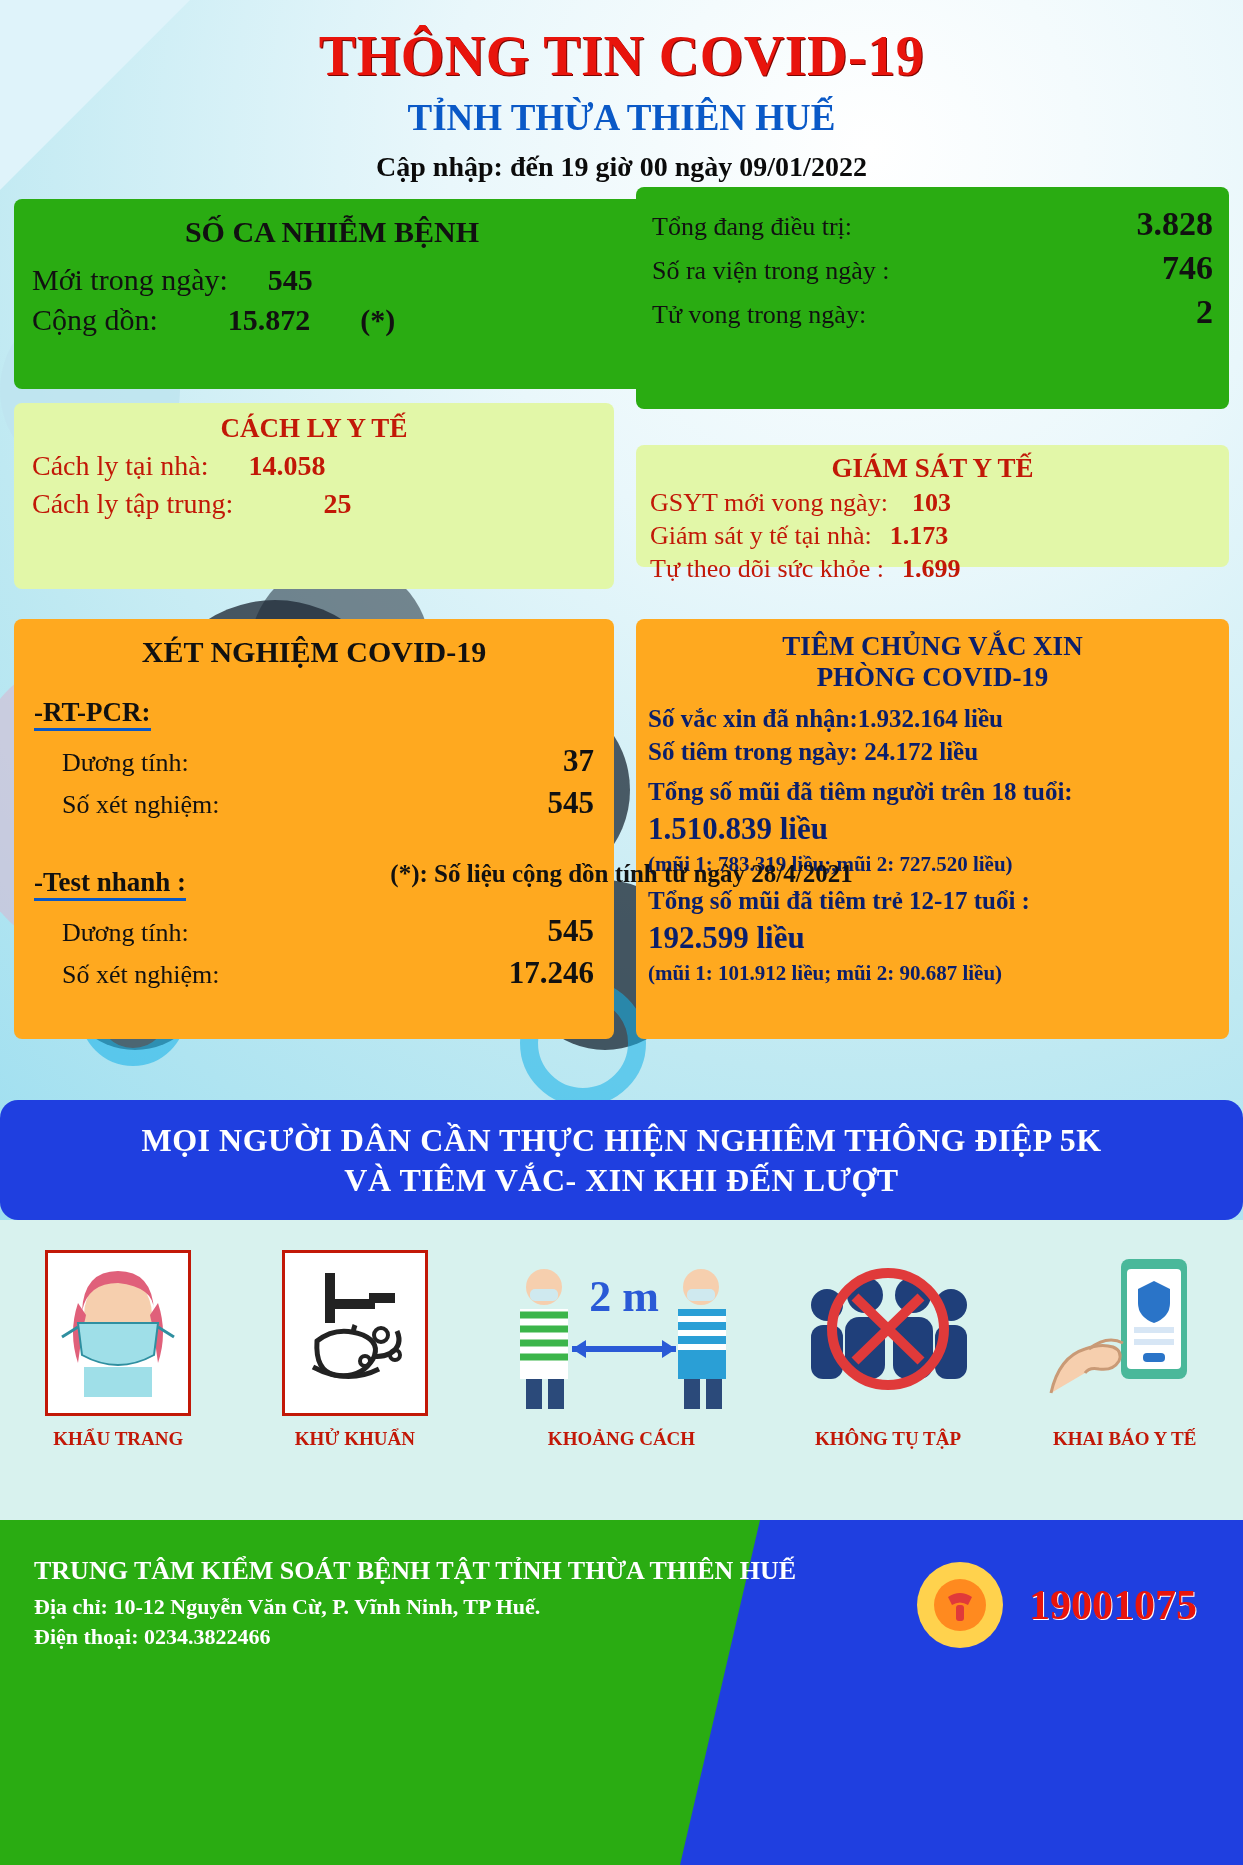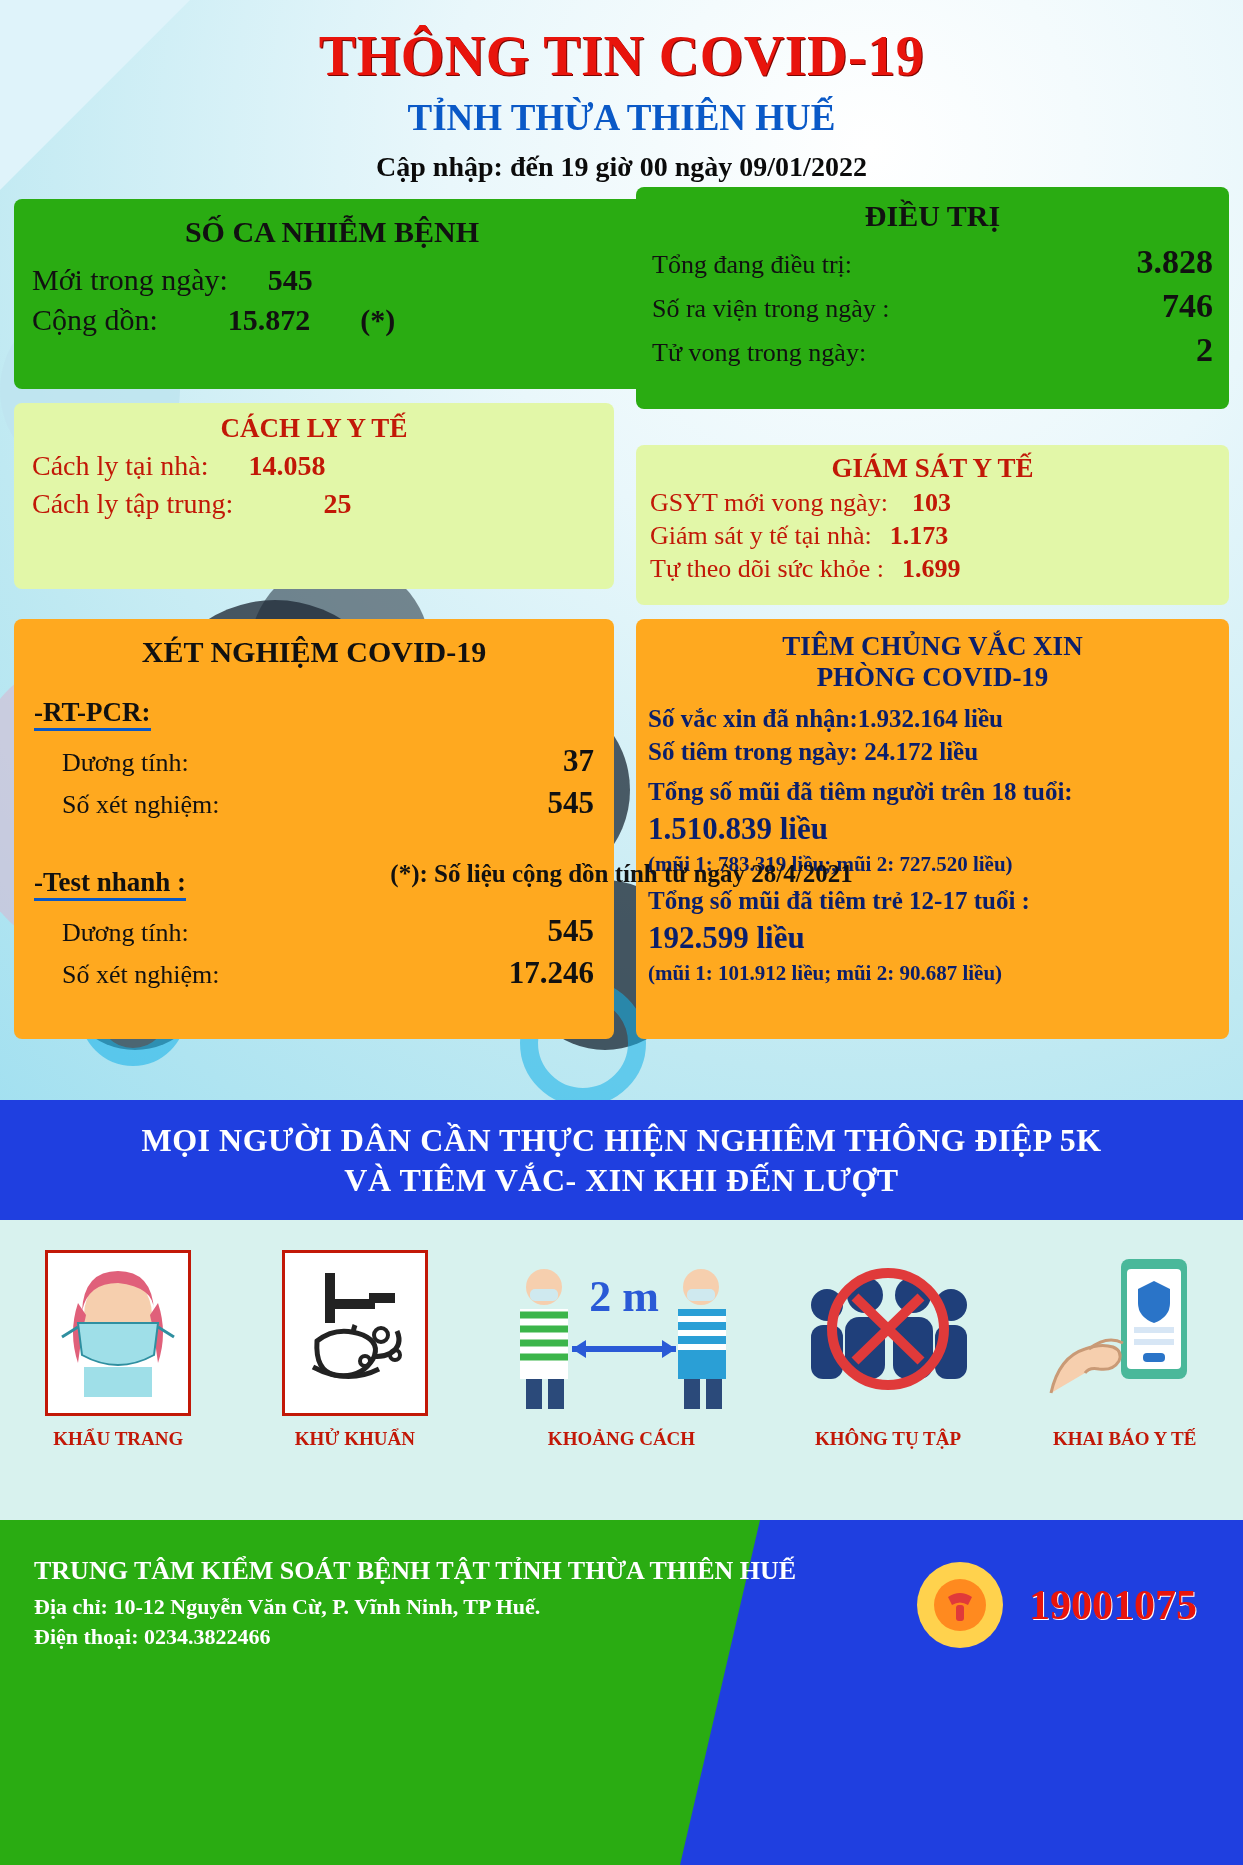--- a/index.html
+++ b/index.html
@@ -72,21 +72,21 @@
   #c2 h3{font-size:30px;color:#111;margin-bottom:10px;}
   #c2 .row{font-size:26px;font-weight:bold;}
   #c2 .val{font-size:34px;}
 
   
   #c3{left:14px;top:204px;width:600px;height:186px;padding:10px 18px 0 18px;}
   #c3 h3{font-size:27px;color:#c21807;margin-bottom:6px;}
   #c3 .row{font-size:28px;color:#c21807;font-weight:bold;}
 
   
-  #c4{left:636px;top:246px;width:593px;height:160px;padding:8px 14px 0 14px;}
+  #c4{left:636px;top:246px;width:593px;height:122px;padding:8px 14px 0 14px;}
   #c4 h3{font-size:27px;color:#c21807;margin-bottom:4px;}
   #c4 .row{font-size:26px;color:#c21807;font-weight:bold;margin:3px 0;}
 
   
   #c5{left:14px;top:420px;width:600px;height:420px;padding:16px 20px 0 20px;}
   #c5 h3{font-size:30px;color:#111;margin-bottom:22px;}
   #c5 .sec{font-size:27px;font-weight:bold;color:#111;margin:6px 0 6px 0;border-bottom:3px solid #0a59c7;display:inline-block;}
   #c5 .row{font-size:26px;font-weight:bold;padding-left:28px;}
   #c5 .row .val{font-size:31px;}
 
@@ -98,21 +98,21 @@
   #c6 .small{font-size:21px;}
 
   .footnote{
     position:absolute;left:0;top:860px;width:1243px;text-align:center;
     font-size:25px;font-weight:bold;color:#111;
   }
 
   .banner{
     position:absolute;left:0;top:1100px;width:1243px;height:120px;
     background:#1f3fe0;color:#fff;display:flex;flex-direction:column;
-    align-items:center;justify-content:center;
+    align-items:center;justify-content:center;border-radius:18px;
   }
   .banner div{font-size:32px;font-weight:bold;letter-spacing:.5px;line-height:1.25;text-align:center;}
 
   .icons{
     position:absolute;left:0;top:1220px;width:1243px;height:300px;
     background:#d8f2ee;
     display:flex;align-items:flex-start;justify-content:space-around;padding-top:28px;box-sizing:border-box;
   }
   .ic{width:200px;text-align:center;}
   .ic .box{height:170px;display:flex;align-items:center;justify-content:center;}
@@ -166,21 +166,20 @@
           <span class="val" style="margin-left:40px;">545</span>
         </div>
         <div class="row">
           <span class="lab">Cộng dồn:</span>
           <span class="val" style="margin-left:70px;">15.872</span>
           <span class="val" style="margin-left:50px;">(*)</span>
         </div>
       </div>
 
       <div class="card green" id="c2">
-        <h3>ĐIỀU TRỊ</h3>
         <div class="row" style="justify-content:space-between;">
           <span class="lab">Tổng đang điều trị:</span>
           <span class="val">3.828</span>
         </div>
         <div class="row" style="justify-content:space-between;">
           <span class="lab">Số ra viện trong ngày :</span>
           <span class="val">746</span>
         </div>
         <div class="row" style="justify-content:space-between;">
           <span class="lab">Tử vong trong ngày:</span>

